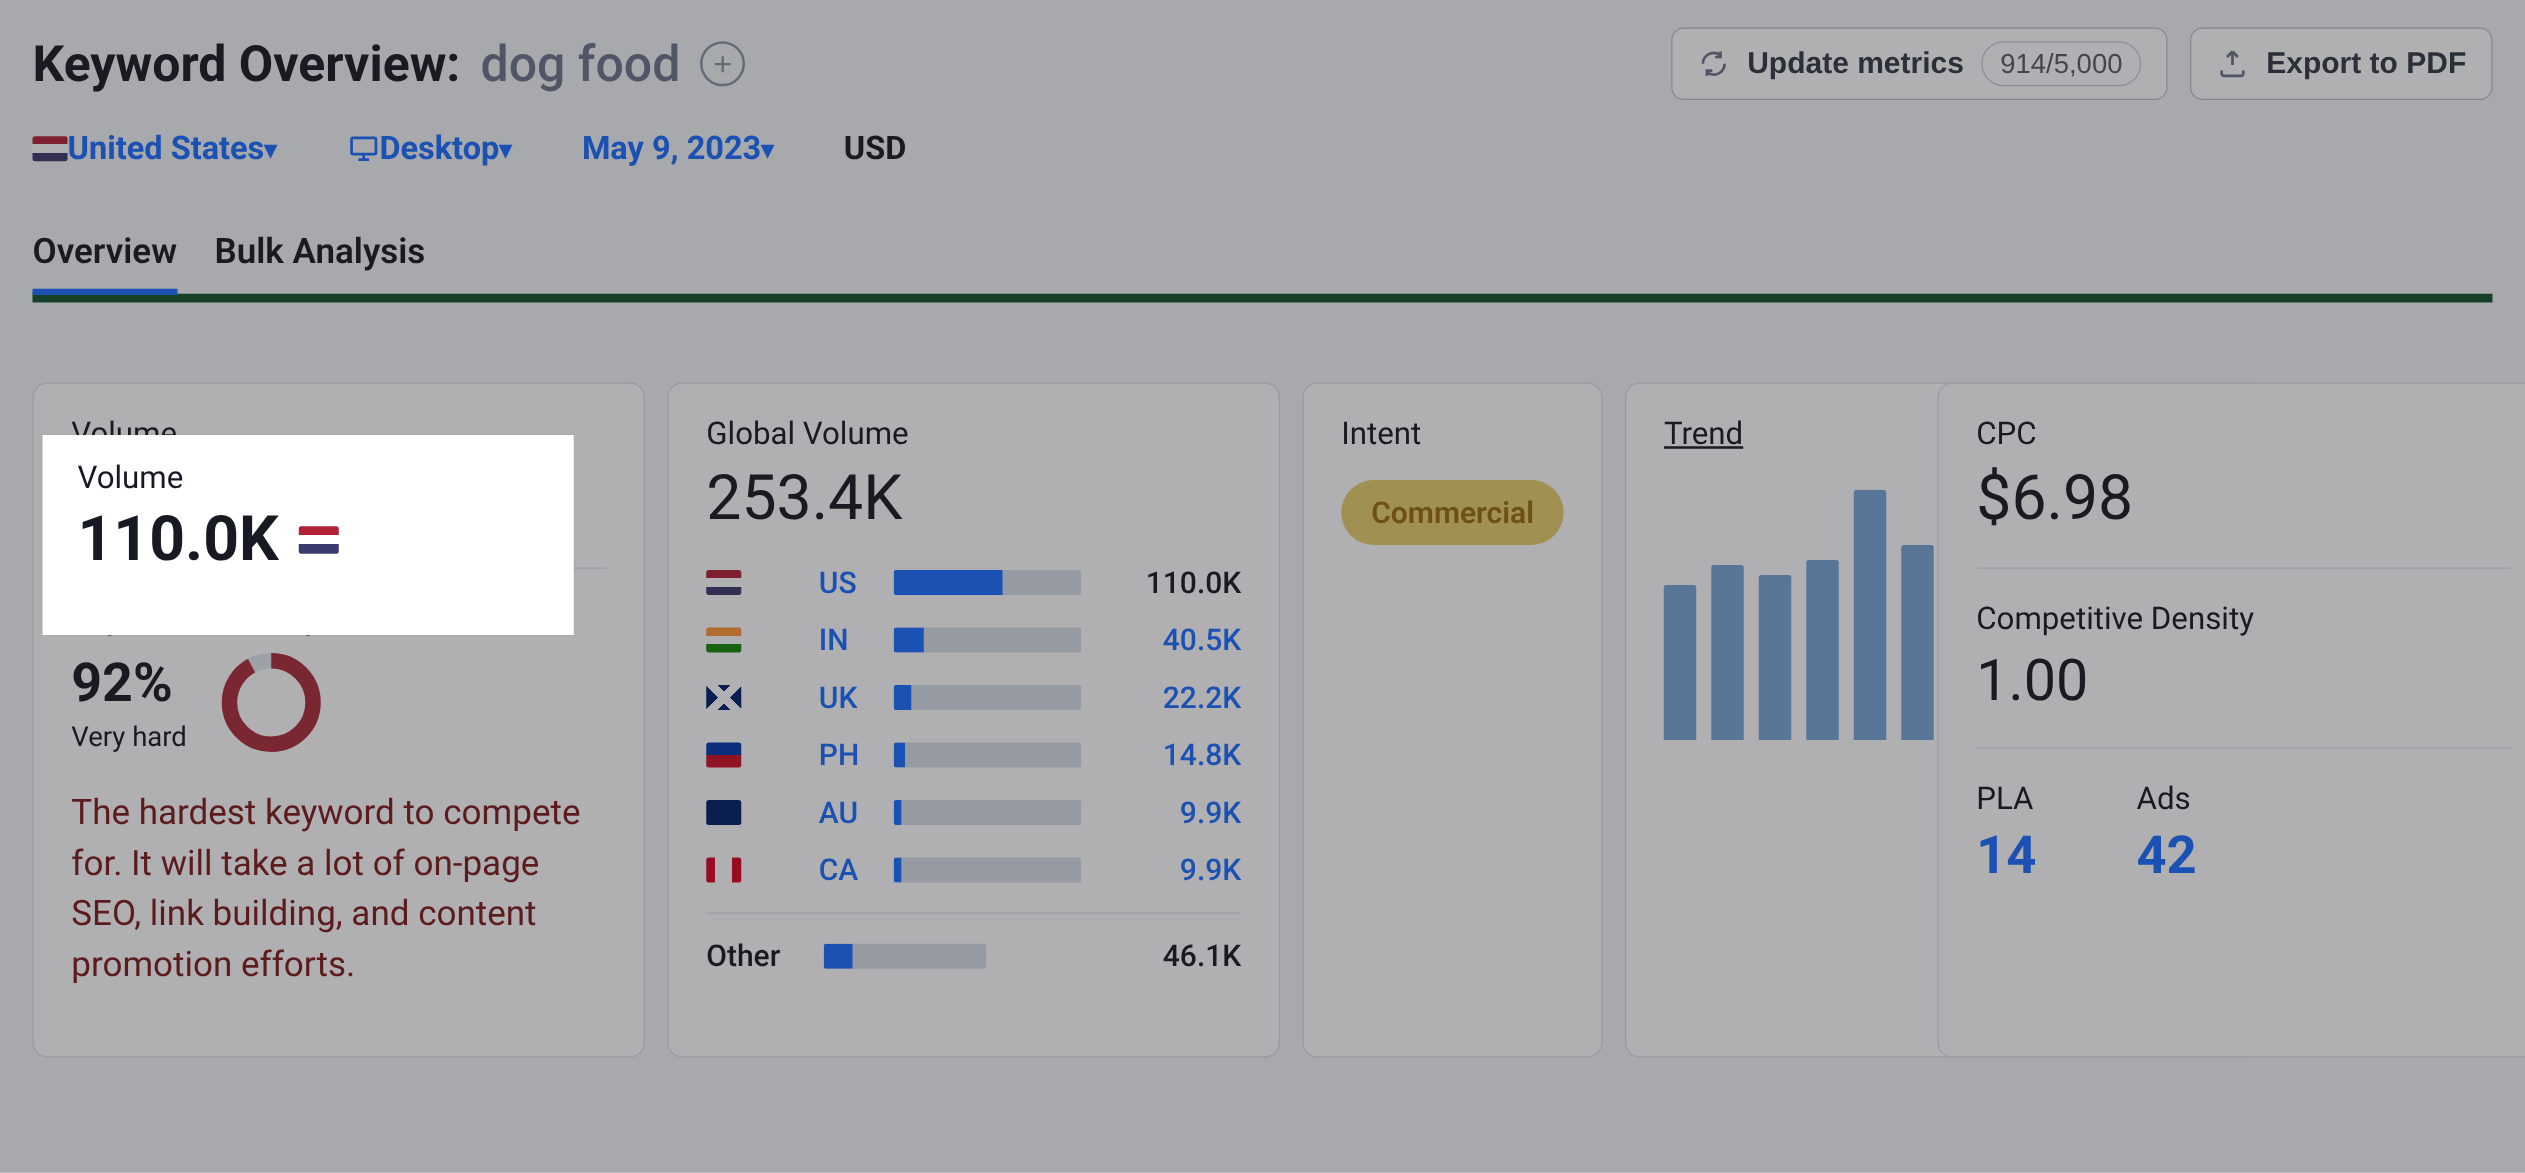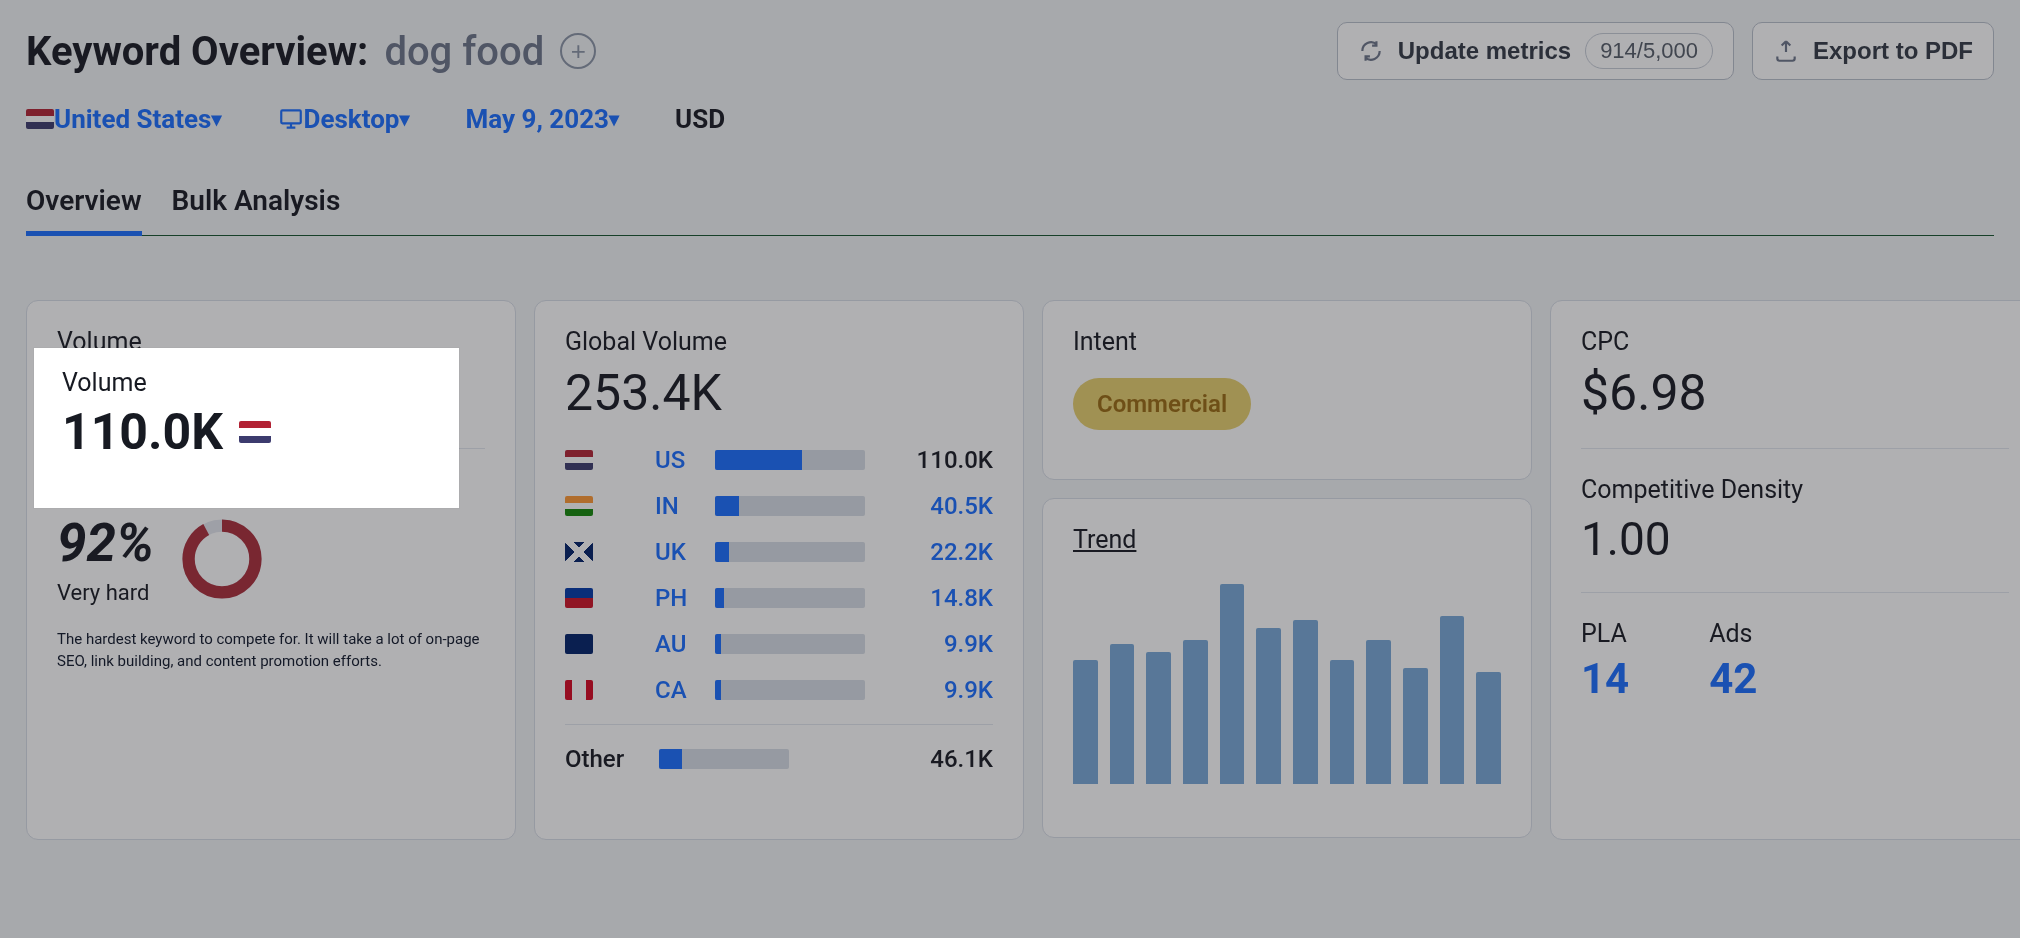--- a/index.html
+++ b/index.html
@@ -112,21 +112,21 @@
   .flag.uk::after { content:""; position:absolute; inset:0; background: linear-gradient(45deg, transparent 40%, #fff 40% 60%, transparent 60%), linear-gradient(-45deg, transparent 40%, #fff 40% 60%, transparent 60%); }
   .flag.ph { background: linear-gradient(#0038a8 0 50%, #ce1126 50% 100%); }
   .flag.au { background: #012169; }
   .flag.ca { background: linear-gradient(90deg,#d80621 0 25%, #fff 25% 75%, #d80621 75% 100%); }
 
   
   .tabs {
     margin-top: 40px;
     display: flex;
     gap: 30px;
-    border-bottom: 1px solid #14532d;
+    border-bottom: 7px solid #14532d;
   }
   .tab {
     padding: 10px 0 18px;
     font-size: 28px;
     font-weight: 600;
     color: #171a22;
     cursor: pointer;
     position: relative;
   }
   .tab.active::after {
@@ -150,41 +150,41 @@
     border-radius: 12px;
     padding: 26px 30px;
     min-height: 540px;
   }
   .card-label { font-size: 25px; color:#171a22; margin-bottom: 8px; }
   .card-big { font-size: 50px; font-weight: 400; display:flex; align-items:center; gap:16px; }
   .hr { border: none; border-top: 1px solid #e2e6ee; margin: 26px 0; }
 
   
   .kd-row { display:flex; align-items:center; gap:24px; }
-  .kd-pct { font-size: 53px; font-weight: 700; font-style: italic; }
+  .kd-pct { font-size: 43px; font-weight: 700; }
   .kd-donut { width: 88px; height: 88px; }
   .kd-donut circle { fill: none; stroke-width: 14; }
   .kd-bg { stroke: #e4e7ee; }
   .kd-fg { stroke: #ab2d3a; stroke-linecap: butt; }
   .kd-label { font-size: 22px; margin-top: 6px; }
-  .kd-desc { font-size: 15px; color:#0f172a; margin-top: 24px; line-height: 1.45; }
+  .kd-desc { font-size: 28px; color:#7f1d1d; margin-top: 24px; line-height: 1.45; }
 
   
   .gv-list { margin-top: 24px; display:flex; flex-direction:column; gap: 18px; }
   .gv-row { display:flex; align-items:center; gap:14px; font-size:24px; }
   .gv-cc { color:#1a6dff; font-weight:500; width:46px;margin-left:48px; }
   .gv-other-label { color:#171a22; font-weight:500; }
   .gv-bar { flex: 0 0 150px; height: 20px; background:#d7dde6; border-radius:2px; overflow:hidden; }
   .gv-bar > span { display:block; height:100%; background:#1a6dff; }
   .gv-val { margin-left:auto; color:#1a6dff; font-weight:500; }
   .gv-row.first .gv-val { color:#171a22; }
 
   
   .card.intent-card { min-height: 180px; }
-  .col3 { display:flex; flex-direction:column; gap:18px; }
+  .col3 { display:flex; gap:18px; }
   .intent-badge {
     display:inline-block;
     margin-top: 14px;
     background: #e7cf6e;
     color: #9a6b12;
     font-size: 24px;
     font-weight: 600;
     padding: 12px 24px;
     border-radius: 28px;
   }

